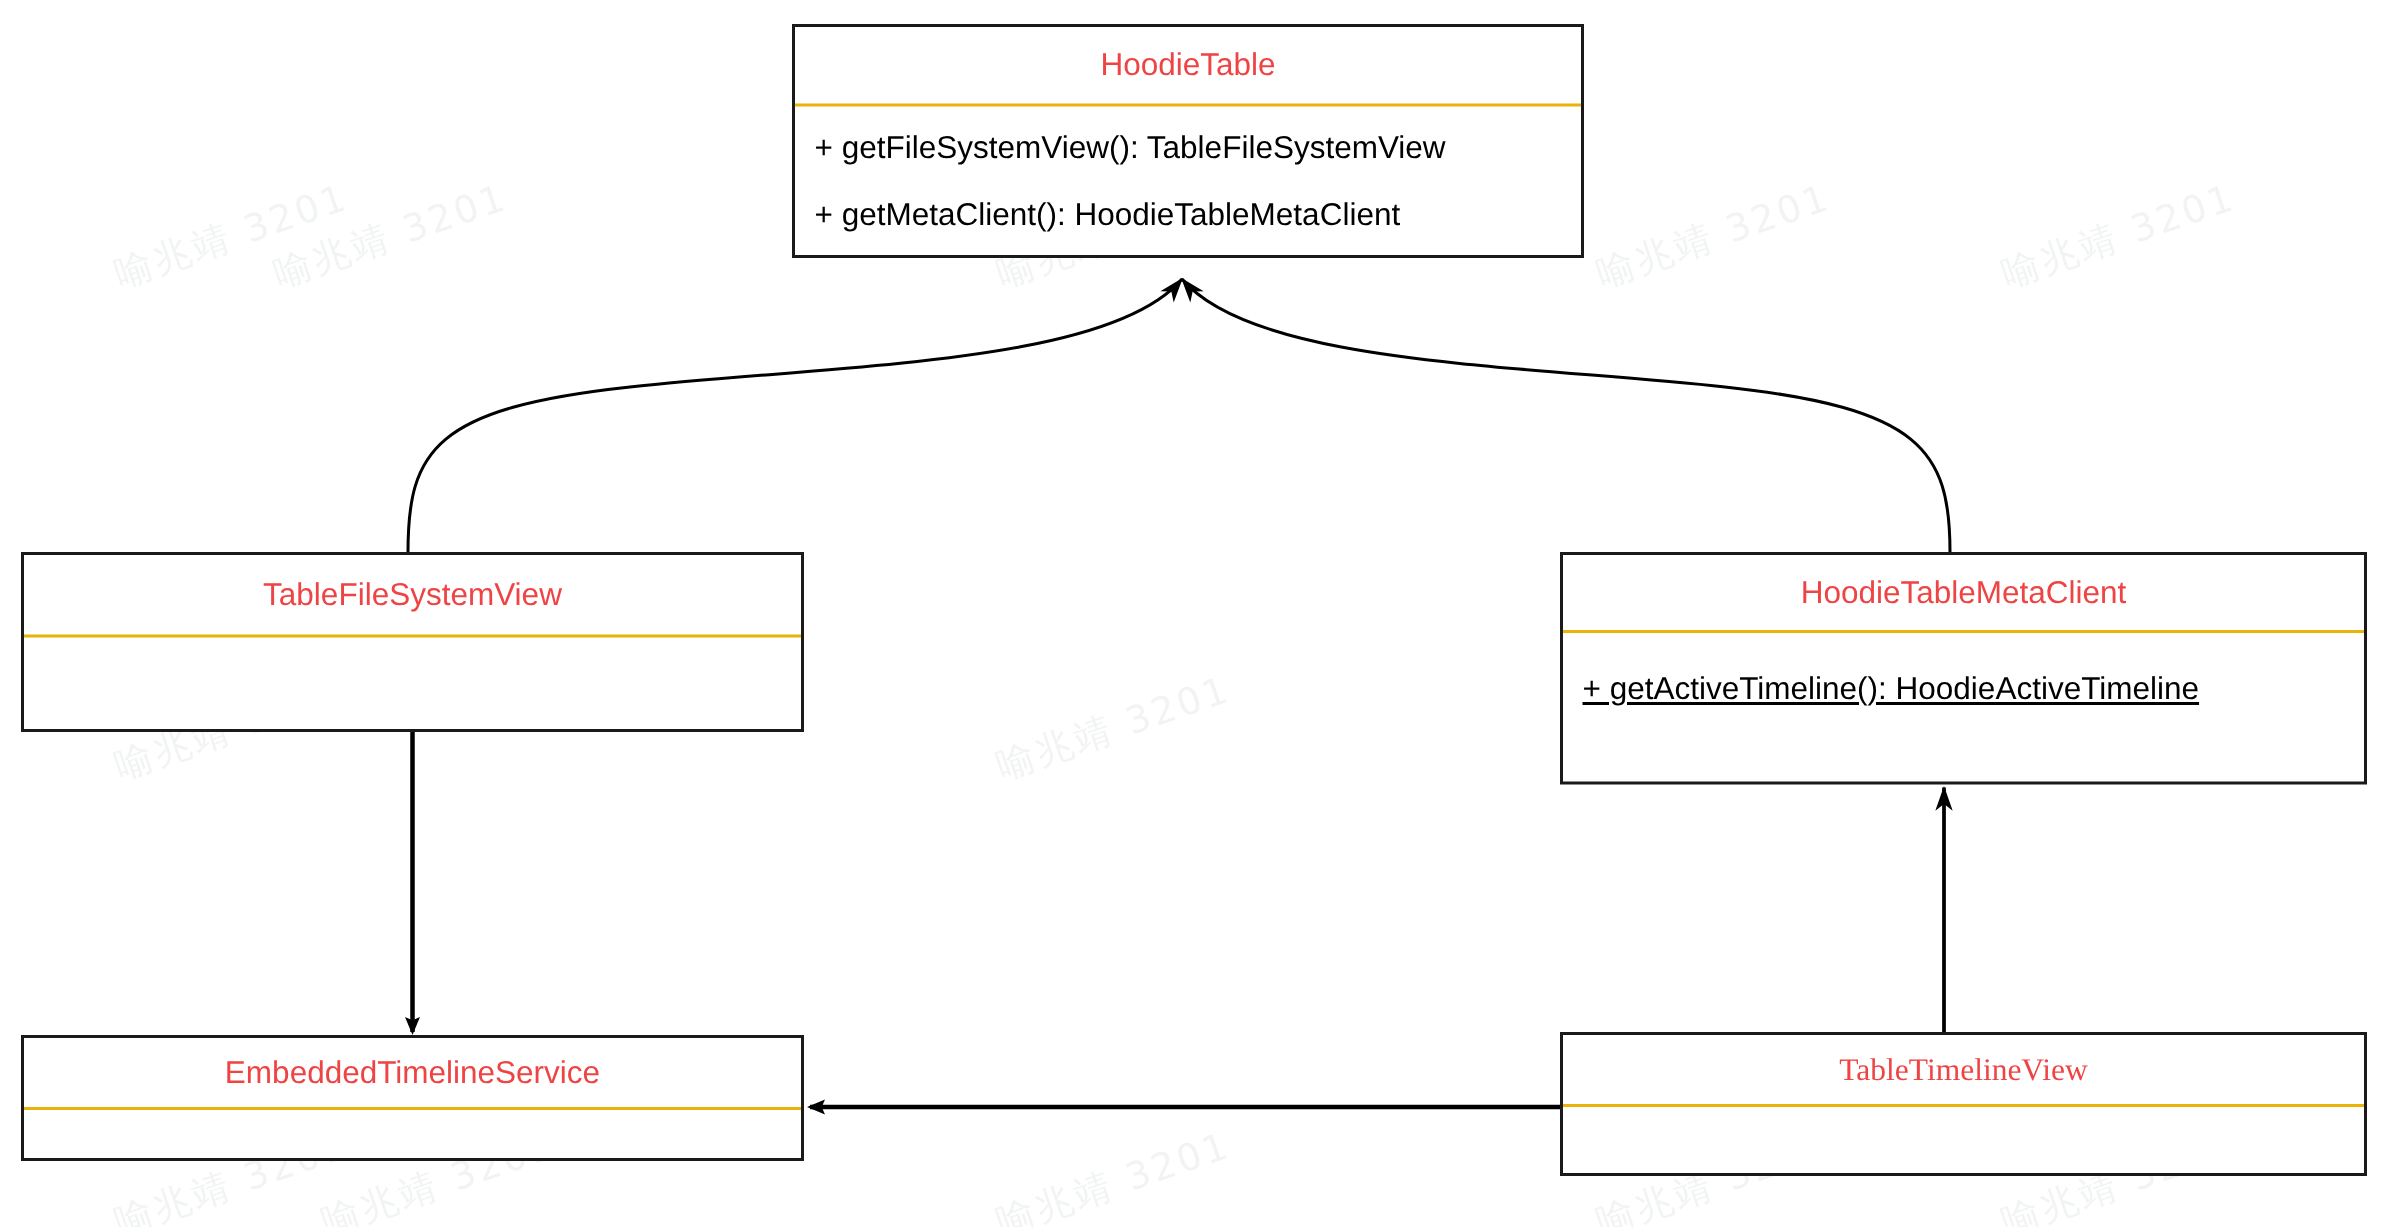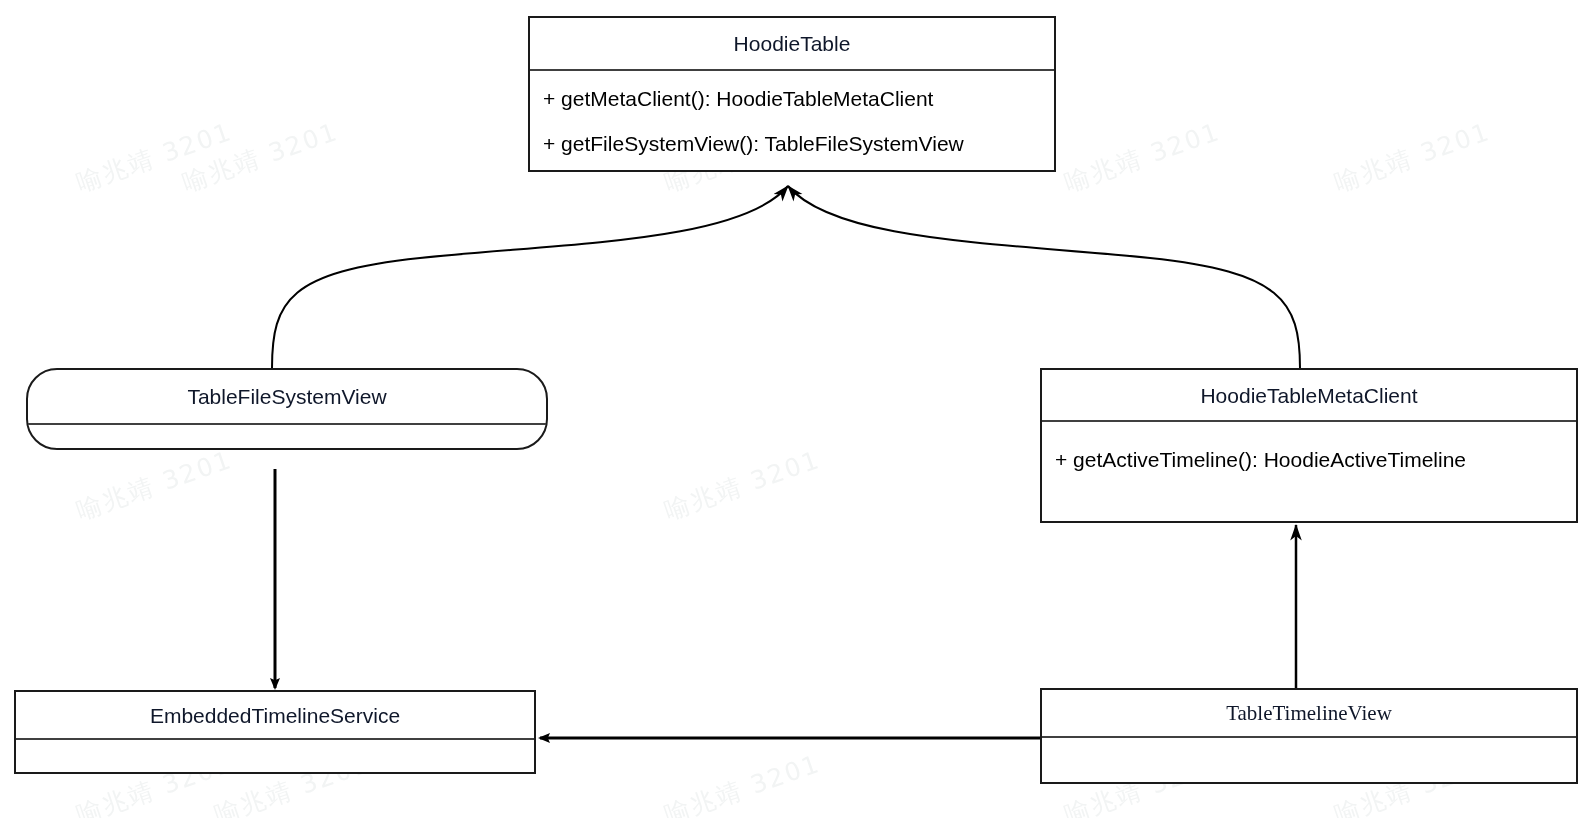--- a/index.html
+++ b/index.html
@@ -53,27 +53,27 @@
     position: absolute;
     box-sizing: border-box;
     background: #ffffff;
     border: 2px solid #1a1a1a;
     z-index: 3;
   }
   .uml-header {
     box-sizing: border-box;
     width: 100%;
     text-align: center;
-    color: #0f172a;
+    color: #ef4444;
     font-size: 21px;
     line-height: 1;
     display: flex;
     align-items: center;
     justify-content: center;
-    border-bottom: 2px solid #404040;
+    border-bottom: 2px solid #eab308;
   }
   .uml-body {
     box-sizing: border-box;
     width: 100%;
     display: flex;
     flex-direction: column;
     justify-content: center;
   }
   .uml-member {
     color: #000000;
@@ -84,28 +84,28 @@
     white-space: nowrap;
   }
   .uml-body.empty { }
 
   
   #class-hoodie-table      { left: 528px;  top: 16px;  width: 528px; height: 156px; }
   #class-hoodie-table .uml-header { height: 53px; }
   #class-hoodie-table .uml-body   { height: 99px; }
   #class-hoodie-table .uml-member:first-child { margin-bottom: 24px; }
 
-  #class-table-file-system-view { left: 26px; top: 368px; width: 522px; height: 82px; border-radius: 31px; }
+  #class-table-file-system-view { left: 14px; top: 368px; width: 522px; height: 120px; }
   #class-table-file-system-view .uml-header { height: 55px; }
   #class-table-file-system-view .uml-body   { height: 42px; }
 
   #class-hoodie-table-meta-client { left: 1040px; top: 368px; width: 538px; height: 155px; }
   #class-hoodie-table-meta-client .uml-header { height: 52px; }
   #class-hoodie-table-meta-client .uml-body   { height: 99px; }
-  #class-hoodie-table-meta-client .uml-member:first-child { margin-bottom: 24px; }
+  #class-hoodie-table-meta-client .uml-member:first-child { margin-bottom: 24px; text-decoration: underline; }
 
   #class-embedded-timeline-service { left: 14px; top: 690px; width: 522px; height: 84px; }
   #class-embedded-timeline-service .uml-header { height: 48px; }
   #class-embedded-timeline-service .uml-body   { height: 40px; }
 
   #class-table-timeline-view { left: 1040px; top: 688px; width: 538px; height: 96px; }
   #class-table-timeline-view .uml-header { height: 48px; font-family: Liberation Serif, serif; }
   #class-table-timeline-view .uml-body   { height: 44px; }
 </style>
 </head>
@@ -147,22 +147,22 @@
     <path d="M 275,469 L 275,688" fill="none" stroke="#000000" stroke-width="3" marker-end="url(#arrow-filled)"></path>
 
     <path d="M 1296,688 L 1296,525" fill="none" stroke="#000000" stroke-width="2.5" marker-end="url(#arrow-open)"></path>
 
     <path d="M 1040,738 L 540,738" fill="none" stroke="#000000" stroke-width="3" marker-end="url(#arrow-filled)"></path>
   </svg>
 
   <div class="uml-class" id="class-hoodie-table">
     <div class="uml-header">HoodieTable</div>
     <div class="uml-body">
+      <div class="uml-member">+ getFileSystemView(): TableFileSystemView</div>
       <div class="uml-member">+ getMetaClient(): HoodieTableMetaClient</div>
-      <div class="uml-member">+ getFileSystemView(): TableFileSystemView</div>
     </div>
   </div>
 
   <div class="uml-class" id="class-table-file-system-view">
     <div class="uml-header">TableFileSystemView</div>
     <div class="uml-body empty"></div>
   </div>
 
   <div class="uml-class" id="class-hoodie-table-meta-client">
     <div class="uml-header">HoodieTableMetaClient</div>

